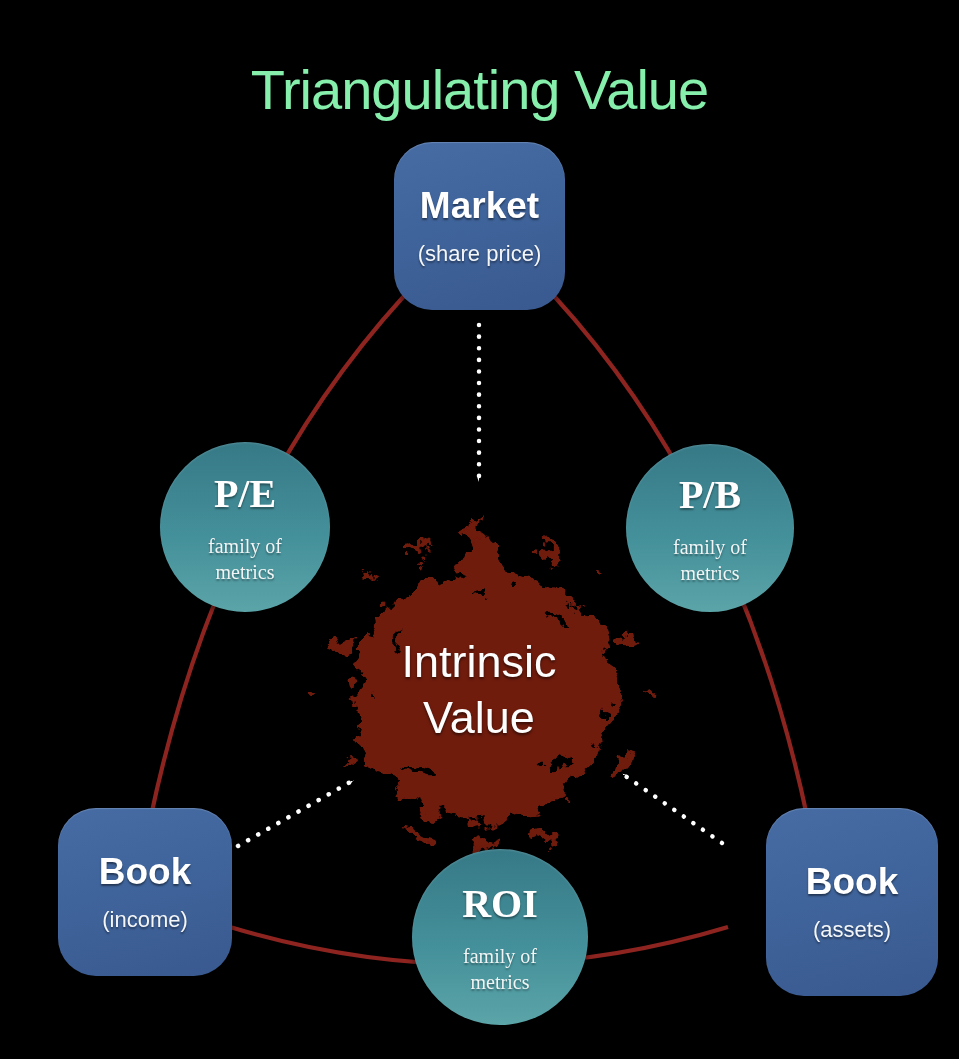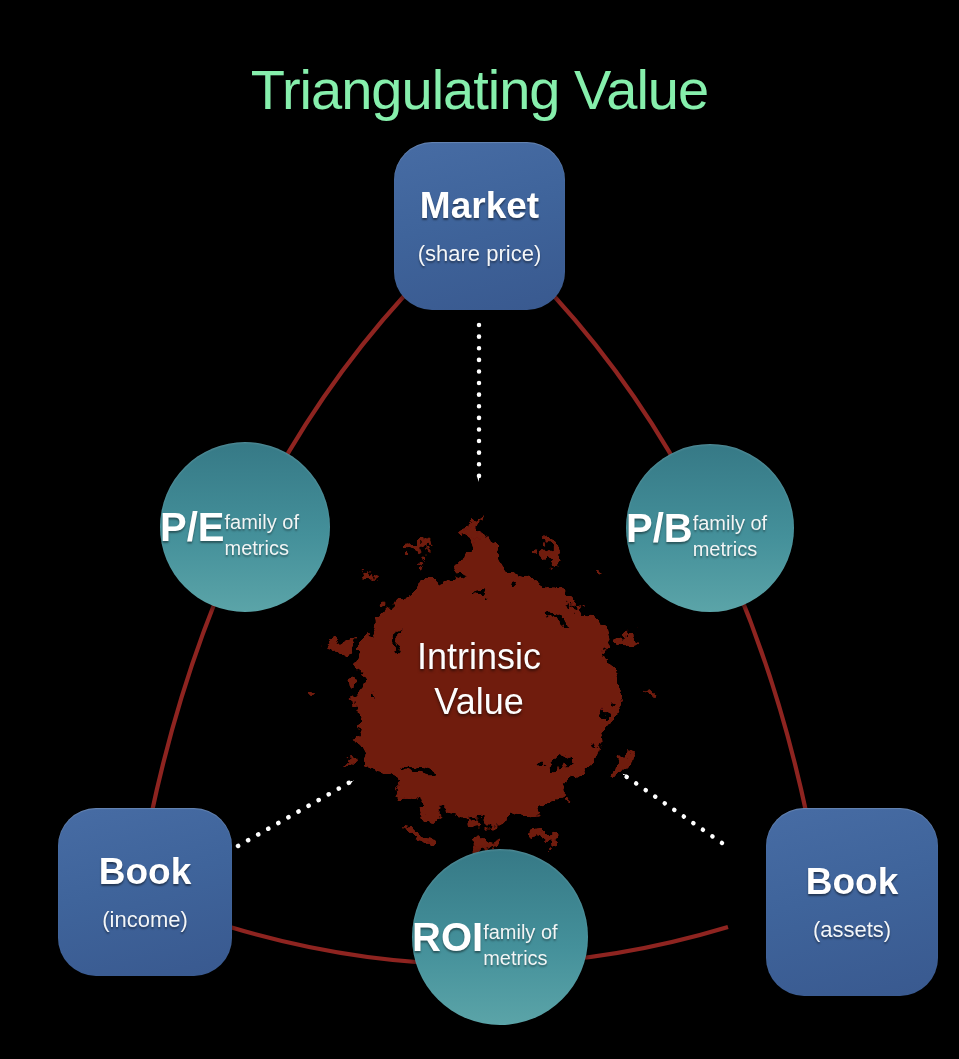--- a/index.html
+++ b/index.html
@@ -25,33 +25,35 @@
     text-align:center;
   }
   .node-box .sub{
     margin-top:14px;font-size:22px;font-weight:400;color:#f4f6f8;
     text-shadow:0 2px 2px rgba(0,0,0,.4);
   }
   .metric-circle{
     position:absolute;border-radius:50%;
     background:linear-gradient(180deg,#367986 0%,#44909a 55%,#5ba4a8 100%);
     box-shadow:inset 0 1px 2px rgba(255,255,255,.15), 0 2px 6px rgba(0,0,0,.6);
-    display:flex;flex-direction:row;align-items:center;justify-content:center;
+    display:flex;flex-direction:column;align-items:center;justify-content:center;
+    text-align:center;
+    font-family:Liberation Serif, serif;
   }
   .metric-circle .label{
     font-size:40px;font-weight:700;color:#fff;
     text-shadow:0 2px 2px rgba(0,0,0,.4);
   }
   .metric-circle .sub{
     margin-top:16px;font-size:20px;line-height:1.3;width:124px;color:#f2f5f5;
     text-shadow:0 2px 2px rgba(0,0,0,.35);
   }
   .center-label{
     position:absolute;left:399px;top:634px;width:160px;text-align:center;
-    font-size:36px;line-height:1.25;color:#fdfdfd;
+    font-size:45px;line-height:1.25;color:#fdfdfd;
     text-shadow:0 2px 3px rgba(0,0,0,.55);
   }
 </style>
 </head>
 <body>
 
 <div class="stage">
 
   <div class="title">Triangulating Value</div>
 

